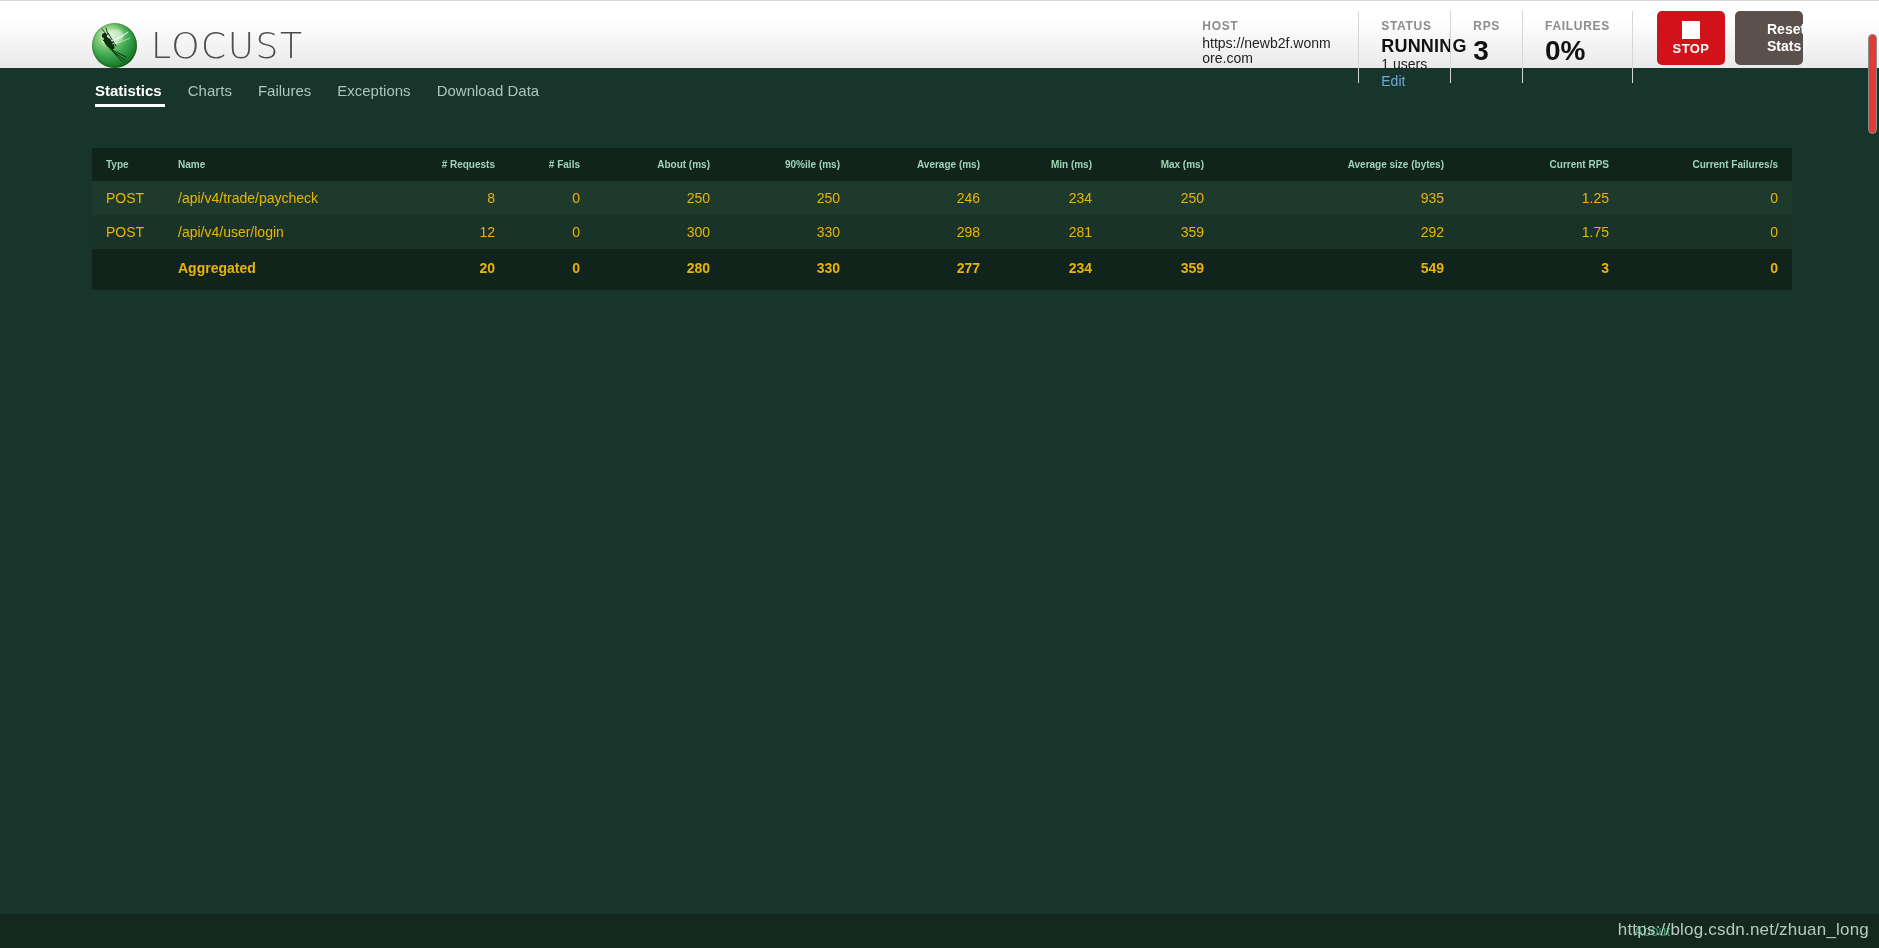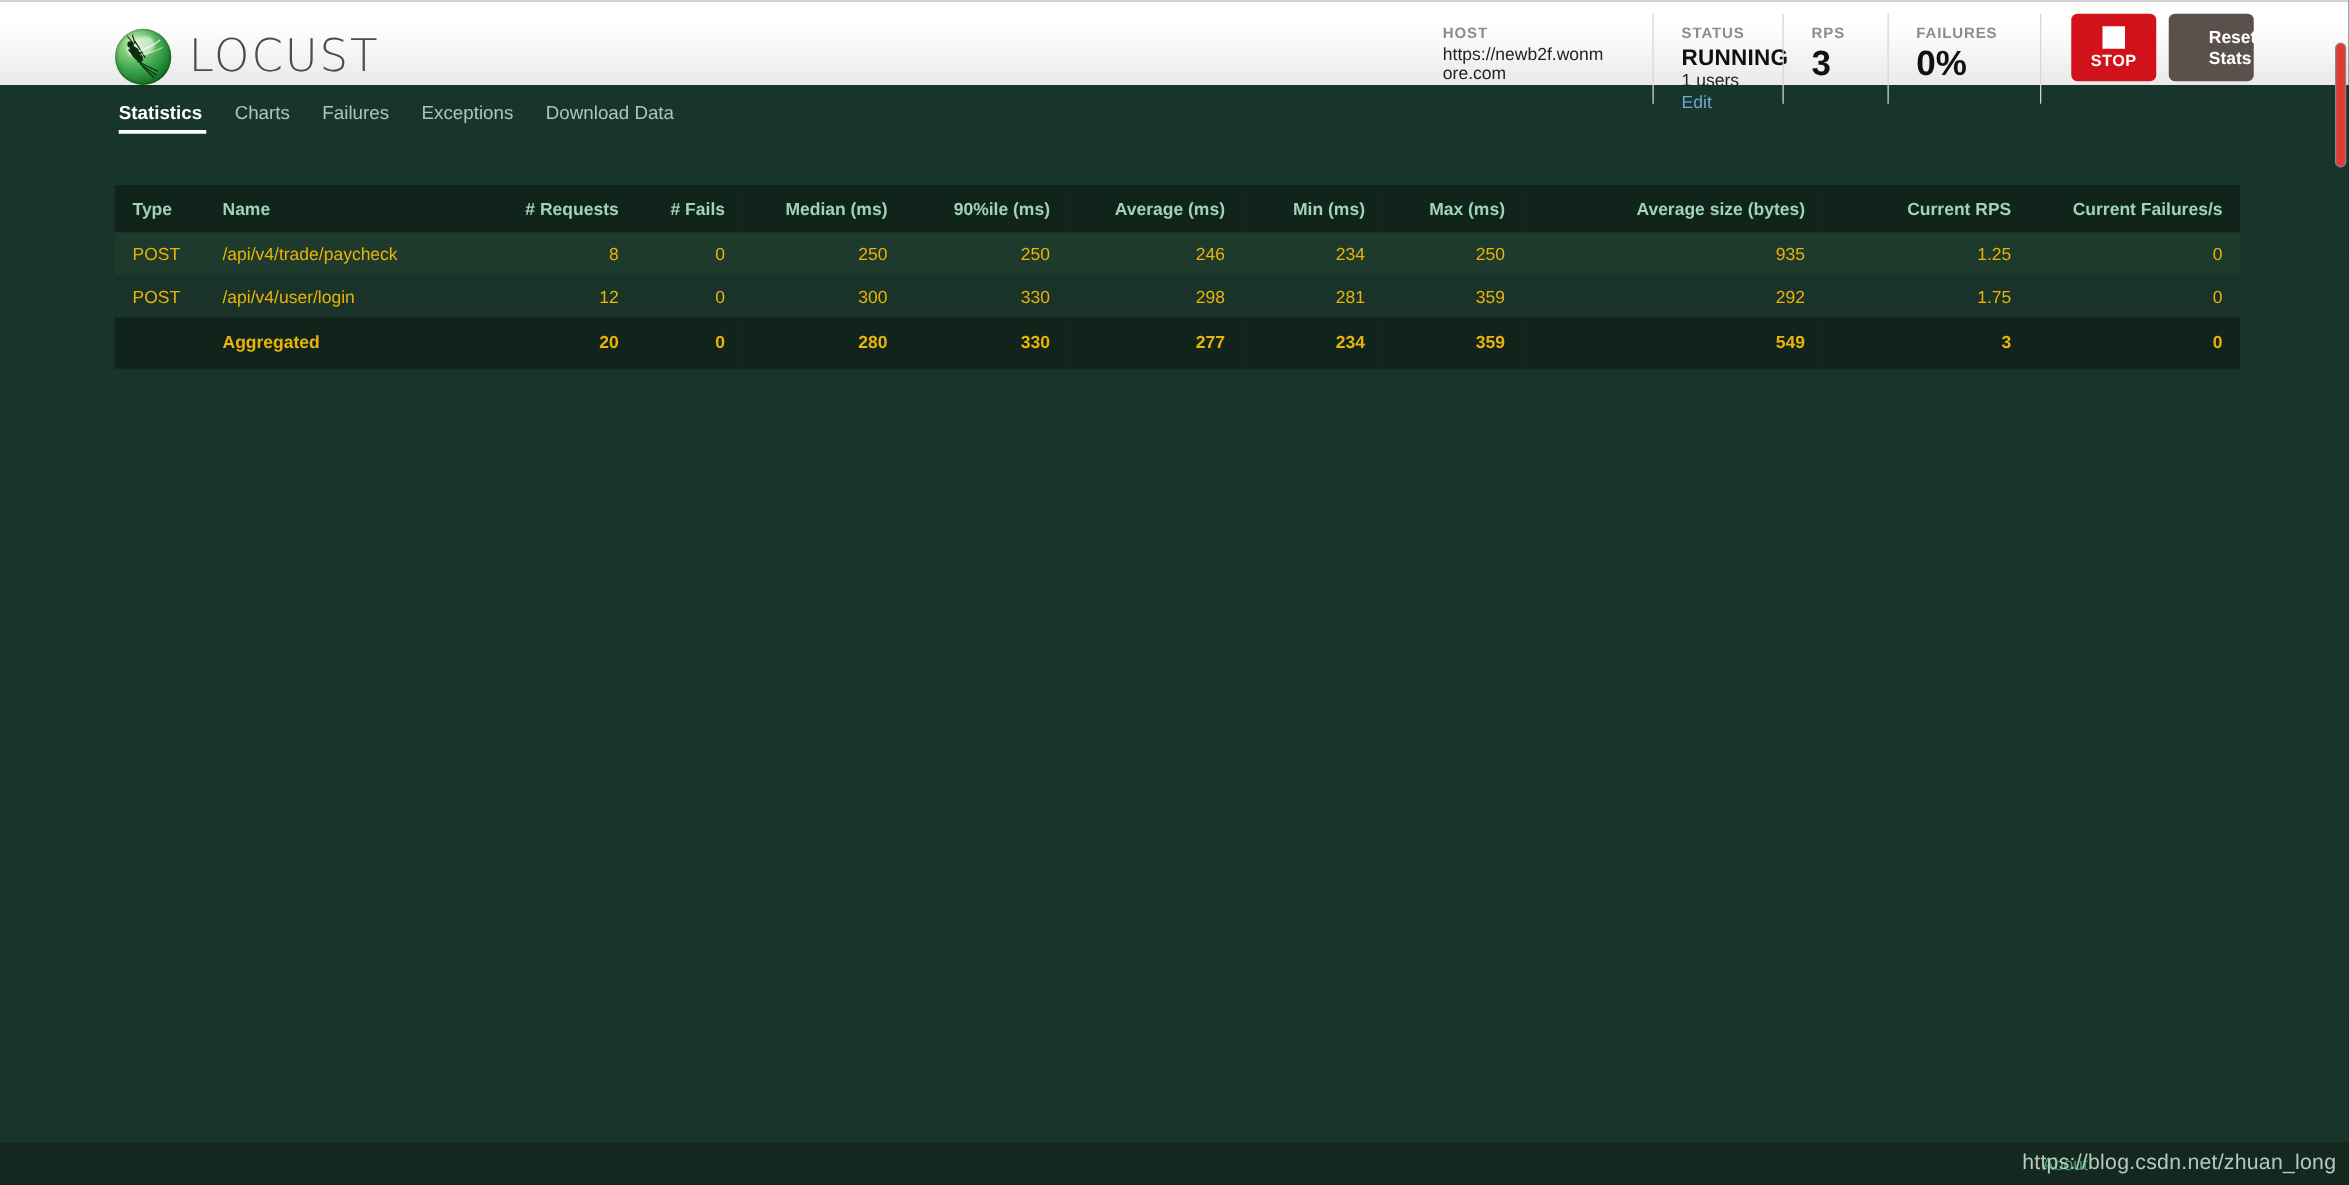--- a/index.html
+++ b/index.html
@@ -67,21 +67,20 @@
     white-space: nowrap;
   }
 
   .stats-strip {
     margin-left: auto;
     display: flex;
     align-items: stretch;
     height: 72px;
     margin-top: 10px;
     margin-right: 76px;
-    gap: 12px;
   }
   .stat-cell {
     padding: 8px 22px 0 22px;
     border-left: 1px solid #d6d6d6;
     display: flex;
     flex-direction: column;
     justify-content: flex-start;
     box-sizing: border-box;
   }
   .stat-cell:first-child { border-left: none; }
@@ -223,21 +222,21 @@
   table.stats {
     margin: 0 auto 0 92px;
     width: 1700px;
     border-collapse: collapse;
     table-layout: fixed;
     font-family: "Liberation Sans", sans-serif;
   }
   table.stats thead th {
     background: #11241b;
     color: #9fd4b8;
-    font-size: 14px;
+    font-size: 10px;
     font-weight: bold;
     text-align: right;
     padding: 11px 14px;
     white-space: nowrap;
     box-sizing: border-box;
   }
   table.stats thead th.l { text-align: left; }
   table.stats tbody td {
     color: #eab308;
     font-size: 14px;
@@ -395,21 +394,21 @@
 
 <div class="main">
 
   <table class="stats">
     <thead>
       <tr>
         <th class="l c-type">Type</th>
         <th class="l c-name">Name</th>
         <th class="c-req"># Requests</th>
         <th class="c-fail"># Fails</th>
-        <th class="c-med">Median (ms)</th>
+        <th class="c-med">About (ms)</th>
         <th class="c-p90">90%ile (ms)</th>
         <th class="c-avg">Average (ms)</th>
         <th class="c-min">Min (ms)</th>
         <th class="c-max">Max (ms)</th>
         <th class="c-size">Average size (bytes)</th>
         <th class="c-crps">Current RPS</th>
         <th class="c-cfail">Current Failures/s</th>
       </tr>
     </thead>
     <tbody>

